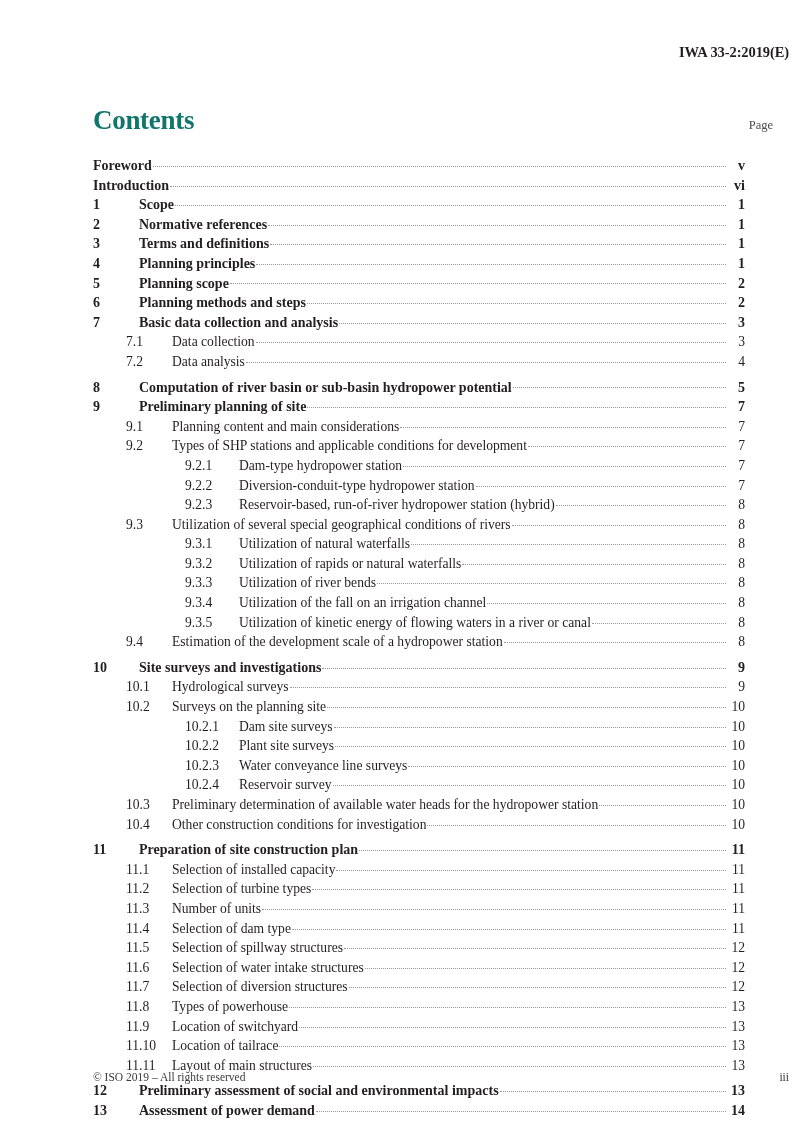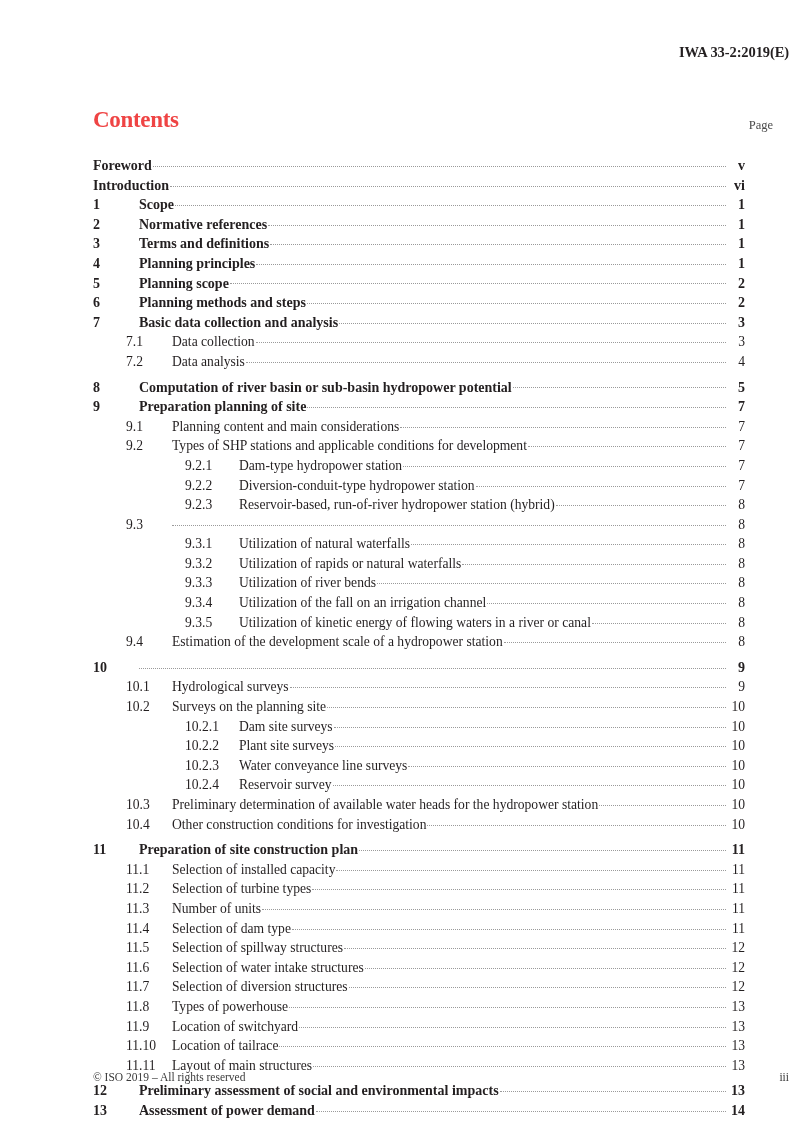--- a/index.html
+++ b/index.html
@@ -38,25 +38,25 @@
     position: absolute;
     top: 105px;
     left: 93px;
     right: 48px;
     height: 40px;
   }
   .toc-title {
     position: absolute;
     left: 0;
     top: 0;
-    font-size: 23px;
+    font-size: 27px;
     font-weight: bold;
     letter-spacing: -0.3px;
     line-height: 30px;
-    color: #ef4444;
+    color: #0f766e;
   }
   .page-label {
     position: absolute;
     right: 16px;
     top: 13px;
     font-size: 12.5px;
     font-weight: normal;
     color: #4a4a4a;
   }
 
@@ -217,21 +217,21 @@
         <span class="pg">4</span>
       </div>
       <div class="toc-row lvl1 gap-before">
         <span class="num">8</span>
         <span class="label">Computation of river basin or sub-basin hydropower potential</span>
         <span class="leader"></span>
         <span class="pg">5</span>
       </div>
       <div class="toc-row lvl1">
         <span class="num">9</span>
-        <span class="label">Preparation planning of site</span>
+        <span class="label">Preliminary planning of site</span>
         <span class="leader"></span>
         <span class="pg">7</span>
       </div>
       <div class="toc-row lvl2">
         <span class="num">9.1</span>
         <span class="label">Planning content and main considerations</span>
         <span class="leader"></span>
         <span class="pg">7</span>
       </div>
       <div class="toc-row lvl2">
@@ -253,20 +253,21 @@
         <span class="pg">7</span>
       </div>
       <div class="toc-row lvl3">
         <span class="num">9.2.3</span>
         <span class="label">Reservoir-based, run-of-river hydropower station (hybrid)</span>
         <span class="leader"></span>
         <span class="pg">8</span>
       </div>
       <div class="toc-row lvl2">
         <span class="num">9.3</span>
+        <span class="label">Utilization of several special geographical conditions of rivers</span>
         <span class="leader"></span>
         <span class="pg">8</span>
       </div>
       <div class="toc-row lvl3">
         <span class="num">9.3.1</span>
         <span class="label">Utilization of natural waterfalls</span>
         <span class="leader"></span>
         <span class="pg">8</span>
       </div>
       <div class="toc-row lvl3">
@@ -294,20 +295,21 @@
         <span class="pg">8</span>
       </div>
       <div class="toc-row lvl2">
         <span class="num">9.4</span>
         <span class="label">Estimation of the development scale of a hydropower station</span>
         <span class="leader"></span>
         <span class="pg">8</span>
       </div>
       <div class="toc-row lvl1 gap-before">
         <span class="num">10</span>
+        <span class="label">Site surveys and investigations</span>
         <span class="leader"></span>
         <span class="pg">9</span>
       </div>
       <div class="toc-row lvl2">
         <span class="num">10.1</span>
         <span class="label">Hydrological surveys</span>
         <span class="leader"></span>
         <span class="pg">9</span>
       </div>
       <div class="toc-row lvl2">

